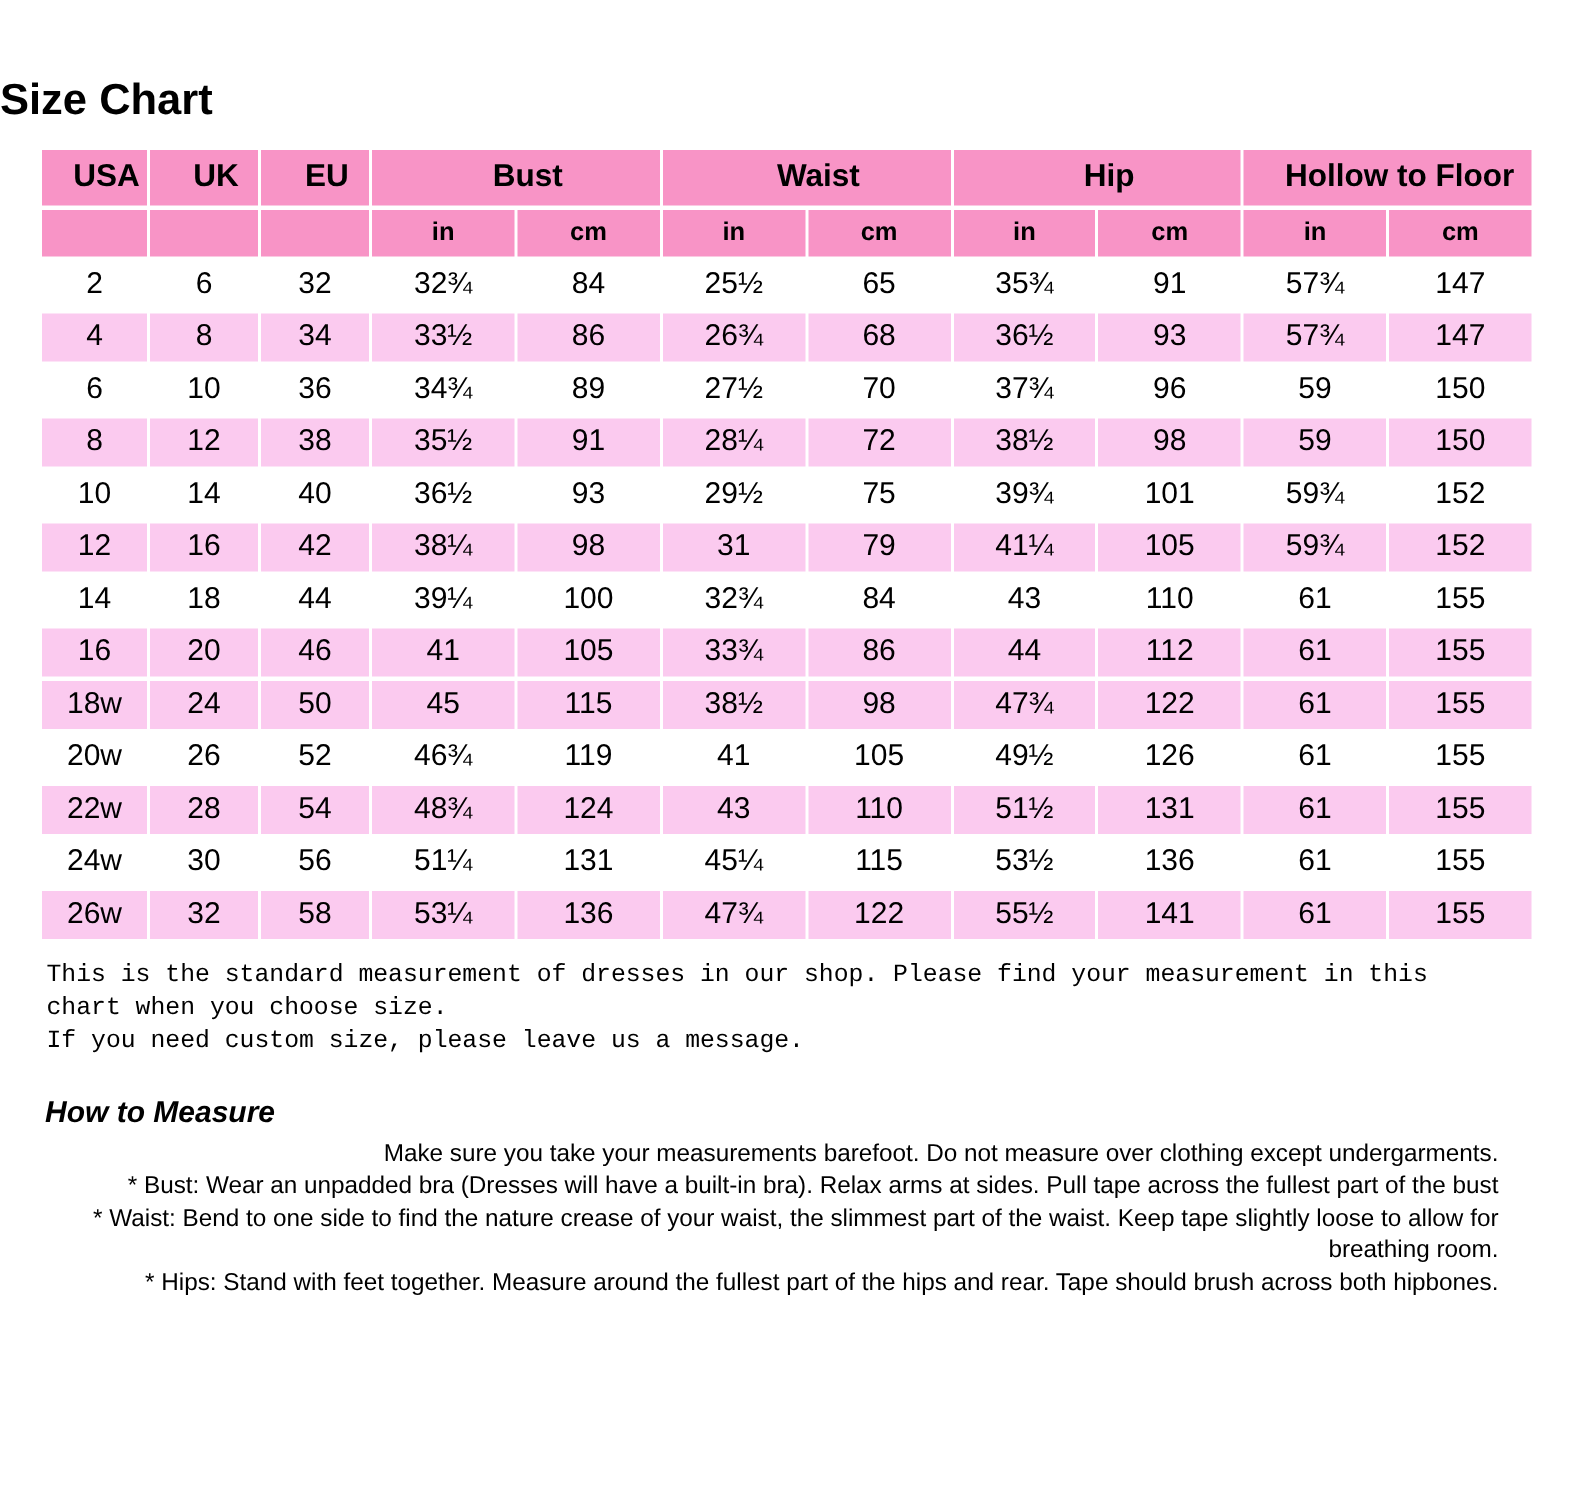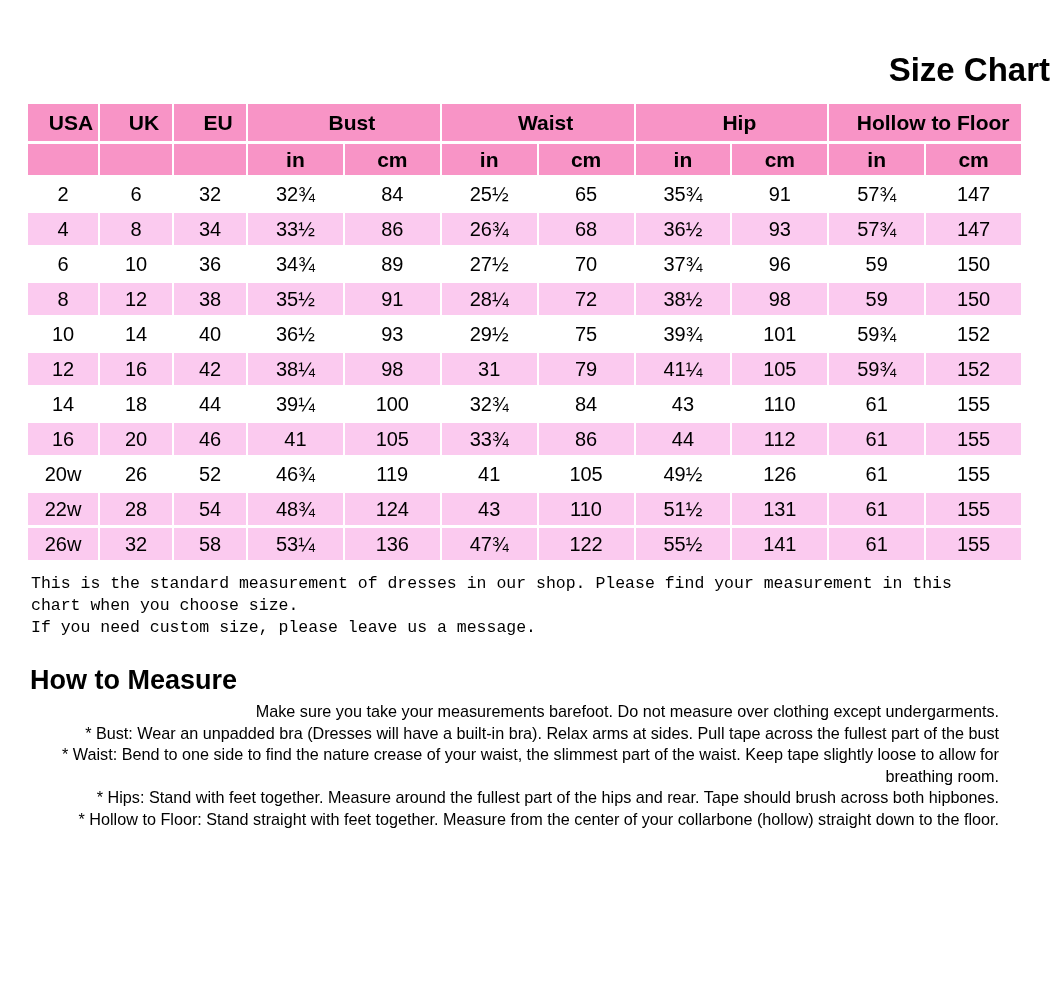--- a/index.html
+++ b/index.html
@@ -8,38 +8,38 @@
     --row-white:#FFFFFF;
     --text:#000000;
   }
   *{ box-sizing:border-box; }
   html,body{ margin:0; padding:0; }
   body{
     width:1050px; height:1000px; background:#fff; overflow:hidden;
     font-family:"Liberation Sans", sans-serif; color:var(--text);
   }
   .title{
-    margin:52px 0 13px 0; text-align:right;
-    font-size:33px; font-weight:bold; line-height:1.1;
+    margin:52px 0 13px 0; text-align:left;
+    font-size:29px; font-weight:bold; line-height:1.1;
   }
   table.size-chart{
     table-layout:fixed; border-collapse:separate; border-spacing:2px 3px;
     margin-left:26px; width:997px;
   }
   table.size-chart th, table.size-chart td{
     text-align:center; vertical-align:middle; padding:0;
     overflow:hidden; white-space:nowrap;
   }
   tr.group-header th{ background:var(--header-pink); font-size:21px; font-weight:bold; height:37px;padding-left:16px; }
-  tr.unit-header th{ background:var(--header-pink); font-size:21px; font-weight:bold; height:31px; }
+  tr.unit-header th{ background:var(--header-pink); font-size:17px; font-weight:bold; height:31px; }
   tbody td{ font-size:20px; font-weight:normal; height:32px; }
   tbody tr.white td{ background:var(--row-white); }
   tbody tr.pink td{ background:var(--row-pink); }
   .notes{ margin:10px 0 0 31px; width:975px; font-size:16.5px; line-height:22px;font-family:Liberation Mono, monospace; }
-  .howto-heading{ margin:26px 0 5px 30px; font-size:27px; font-weight:bold; line-height:1.15; }
+  .howto-heading{ margin:26px 0 5px 30px; font-size:20px; font-weight:bold; line-height:1.15;font-style:italic; }
   .howto{ margin-left:31px; width:968px; font-size:16.2px; line-height:21.5px; }
   .howto-item{ padding-left:13px; text-indent:-13px;text-align:right; }
 </style>
 </head>
 <body>
 
 <div class="title">Size Chart</div>
 
 <table class="size-chart">
   <colgroup>
@@ -177,20 +177,33 @@
         <td>46</td>
         <td>41</td>
         <td>105</td>
         <td>33¾</td>
         <td>86</td>
         <td>44</td>
         <td>112</td>
         <td>61</td>
         <td>155</td>
       </tr>
+      <tr class="pink">
+        <td>18w</td>
+        <td>24</td>
+        <td>50</td>
+        <td>45</td>
+        <td>115</td>
+        <td>38½</td>
+        <td>98</td>
+        <td>47¾</td>
+        <td>122</td>
+        <td>61</td>
+        <td>155</td>
+      </tr>
       <tr class="white">
         <td>20w</td>
         <td>26</td>
         <td>52</td>
         <td>46¾</td>
         <td>119</td>
         <td>41</td>
         <td>105</td>
         <td>49½</td>
         <td>126</td>
@@ -203,20 +216,33 @@
         <td>54</td>
         <td>48¾</td>
         <td>124</td>
         <td>43</td>
         <td>110</td>
         <td>51½</td>
         <td>131</td>
         <td>61</td>
         <td>155</td>
       </tr>
+      <tr class="white">
+        <td>24w</td>
+        <td>30</td>
+        <td>56</td>
+        <td>51¼</td>
+        <td>131</td>
+        <td>45¼</td>
+        <td>115</td>
+        <td>53½</td>
+        <td>136</td>
+        <td>61</td>
+        <td>155</td>
+      </tr>
       <tr class="pink">
         <td>26w</td>
         <td>32</td>
         <td>58</td>
         <td>53¼</td>
         <td>136</td>
         <td>47¾</td>
         <td>122</td>
         <td>55½</td>
         <td>141</td>
@@ -231,14 +257,13 @@
   <div>If you need custom size, please leave us a message.</div>
 </div>
 
 <div class="howto-heading">How to Measure</div>
 
 <div class="howto">
   <div class="howto-item">Make sure you take your measurements barefoot. Do not measure over clothing except undergarments.</div>
 <div class="howto-item">* Bust: Wear an unpadded bra (Dresses will have a built-in bra). Relax arms at sides. Pull tape across the fullest part of the bust</div>
     <div class="howto-item">* Waist: Bend to one side to find the nature crease of your waist, the slimmest part of the waist. Keep tape slightly loose to allow for breathing room.</div>
     <div class="howto-item">* Hips: Stand with feet together. Measure around the fullest part of the hips and rear. Tape should brush across both hipbones.</div>
-    <div class="howto-item">* Hollow to Floor: Stand straight with feet together. Measure from the center of your collarbone (hollow) straight down to the floor.</div>
   </div>
 
 </body></html>

